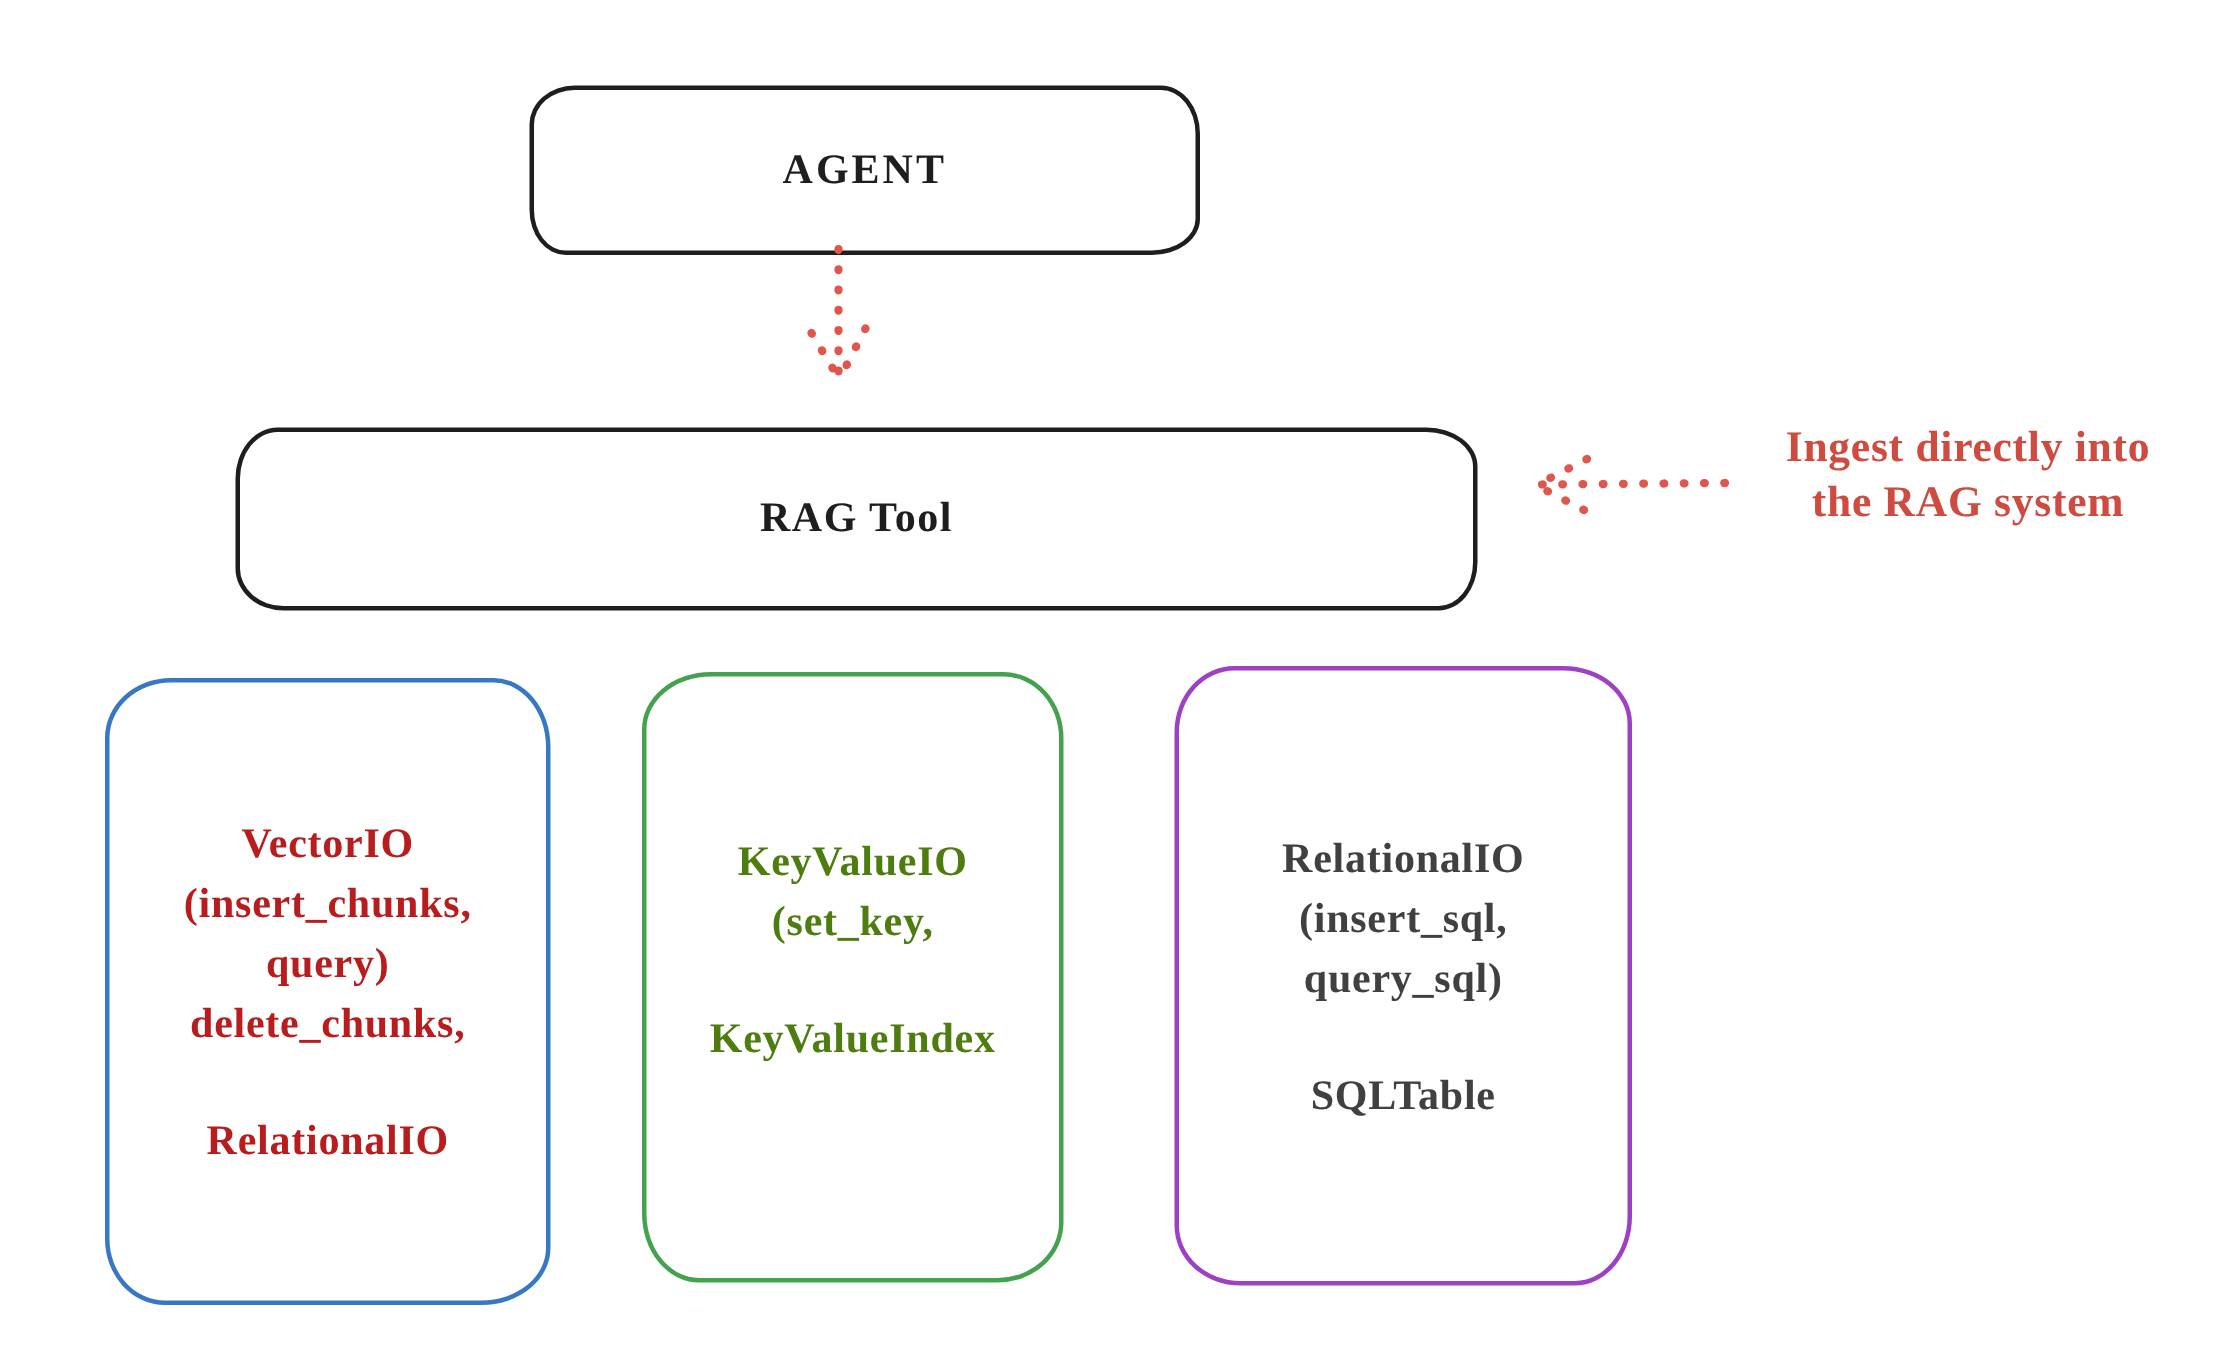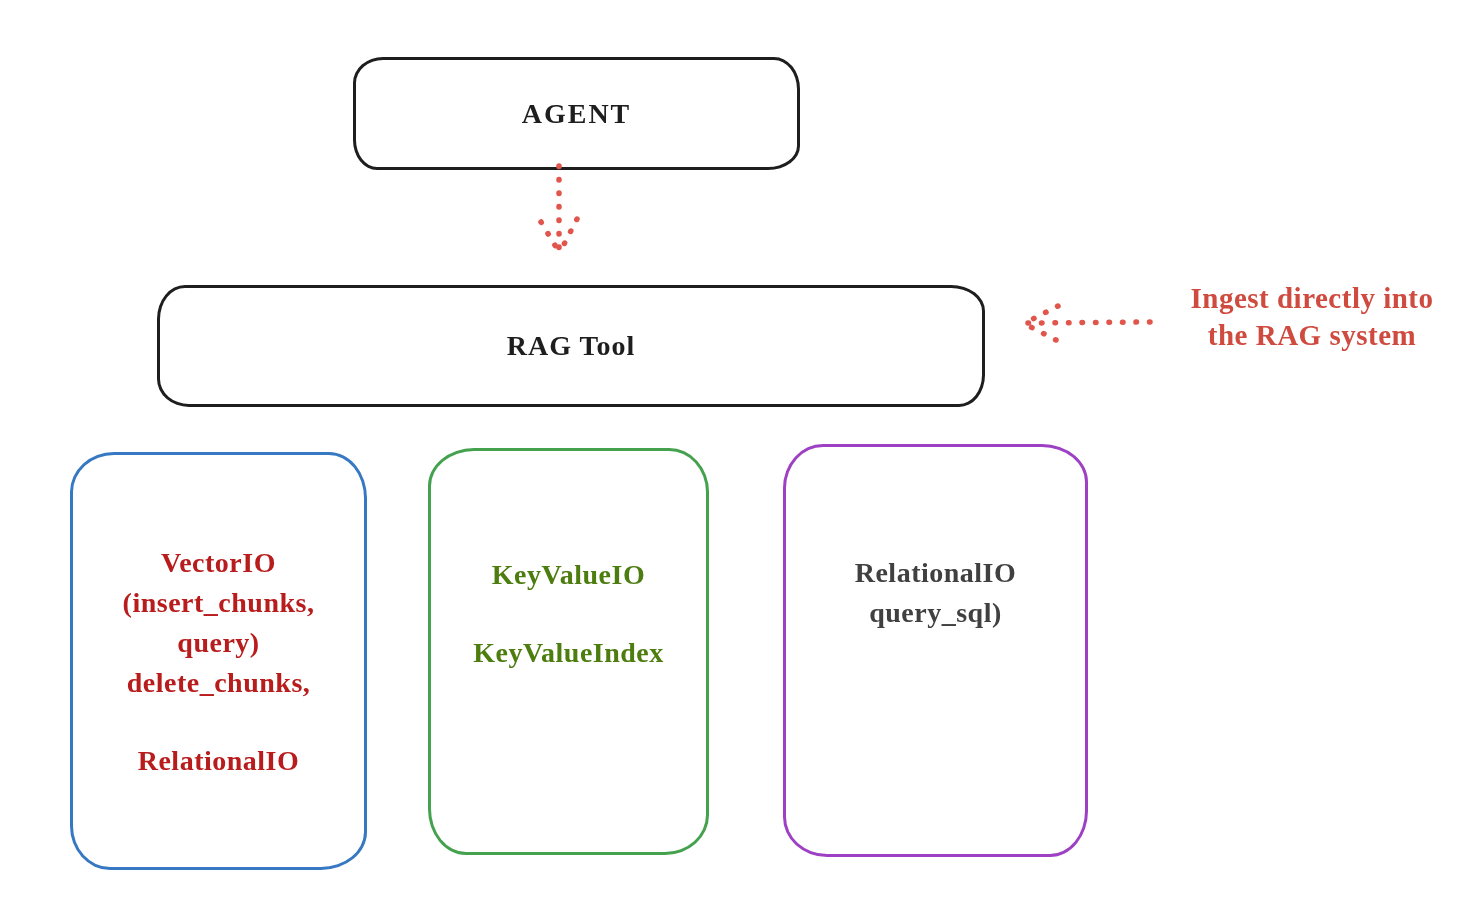--- a/index.html
+++ b/index.html
@@ -147,21 +147,24 @@
   <div class="store-box store-blue">
     <span class="store-line">VectorIO</span>
     <span class="store-line">(insert_chunks,</span>
     <span class="store-line">query)</span>
     <span class="store-line">delete_chunks,</span>
     <span class="store-footer">RelationalIO</span>
   </div>
 
   <div class="store-box store-green">
     <span class="store-line">KeyValueIO</span>
+    <span class="store-line">(set_key,</span>
     <span class="store-footer">KeyValueIndex</span>
   </div>
 
   <div class="store-box store-purple">
     <span class="store-line">RelationalIO</span>
+    <span class="store-line">(insert_sql,</span>
     <span class="store-line">query_sql)</span>
+    <span class="store-footer">SQLTable</span>
   </div>
 
 </div>
 
 </body></html>

